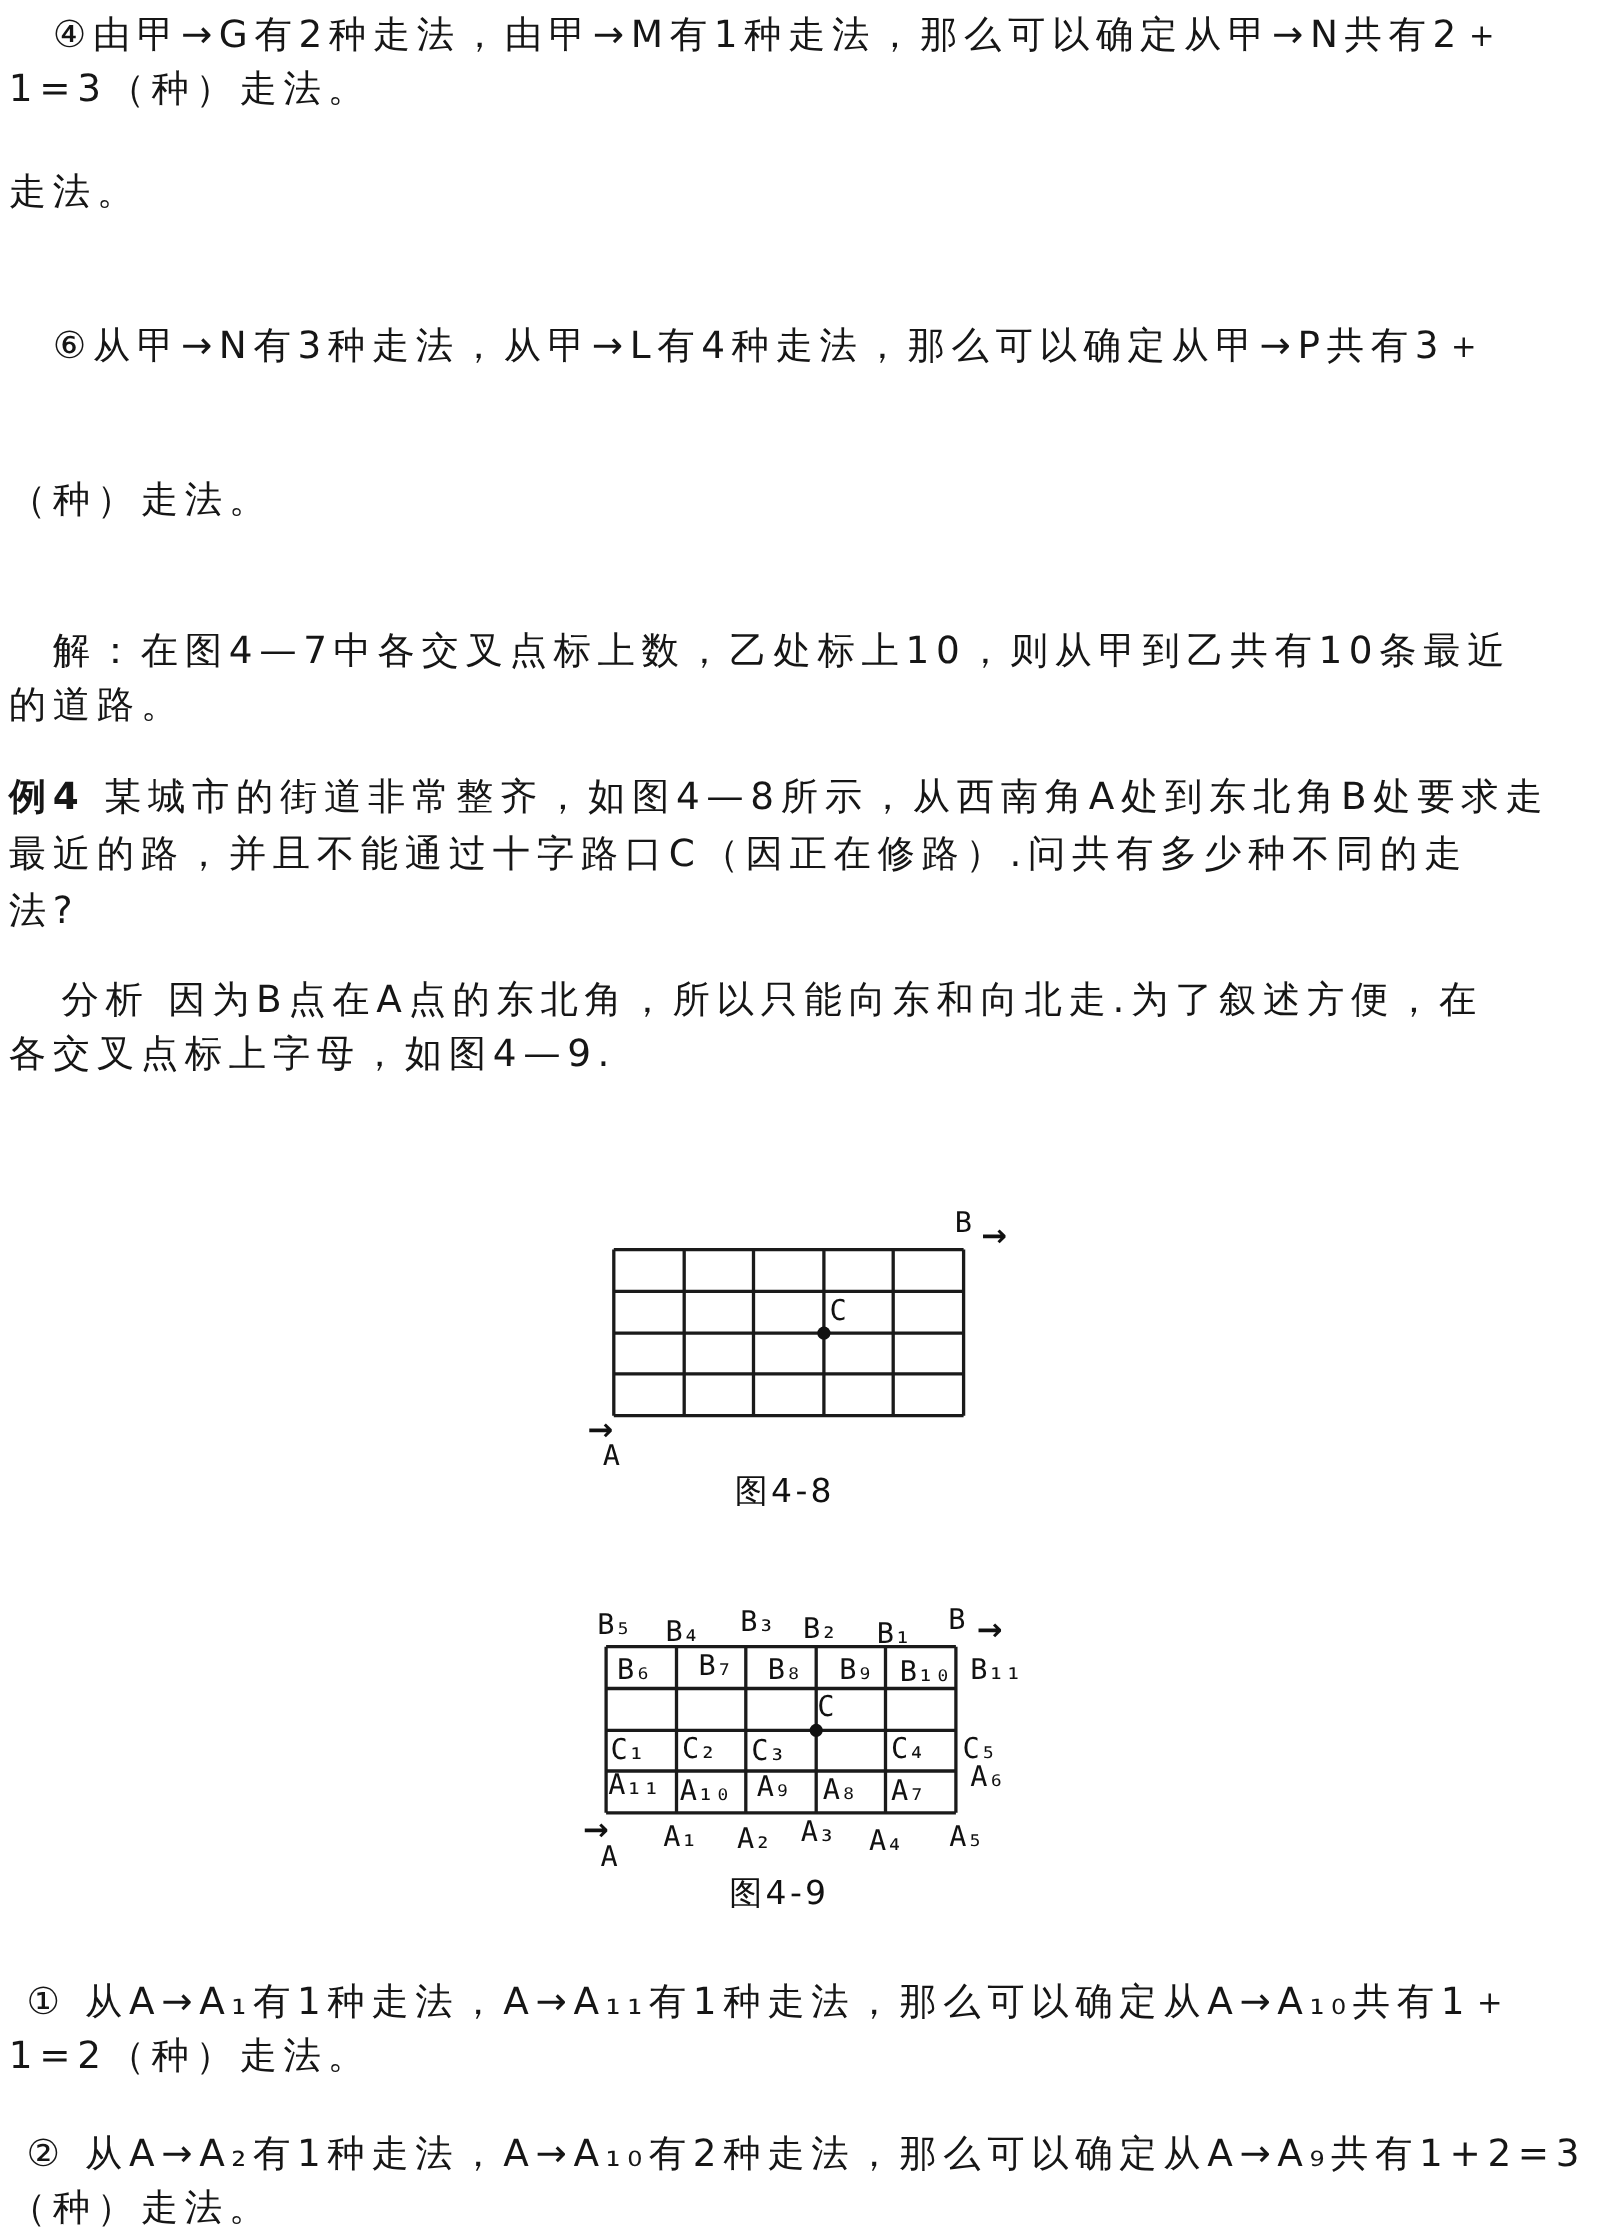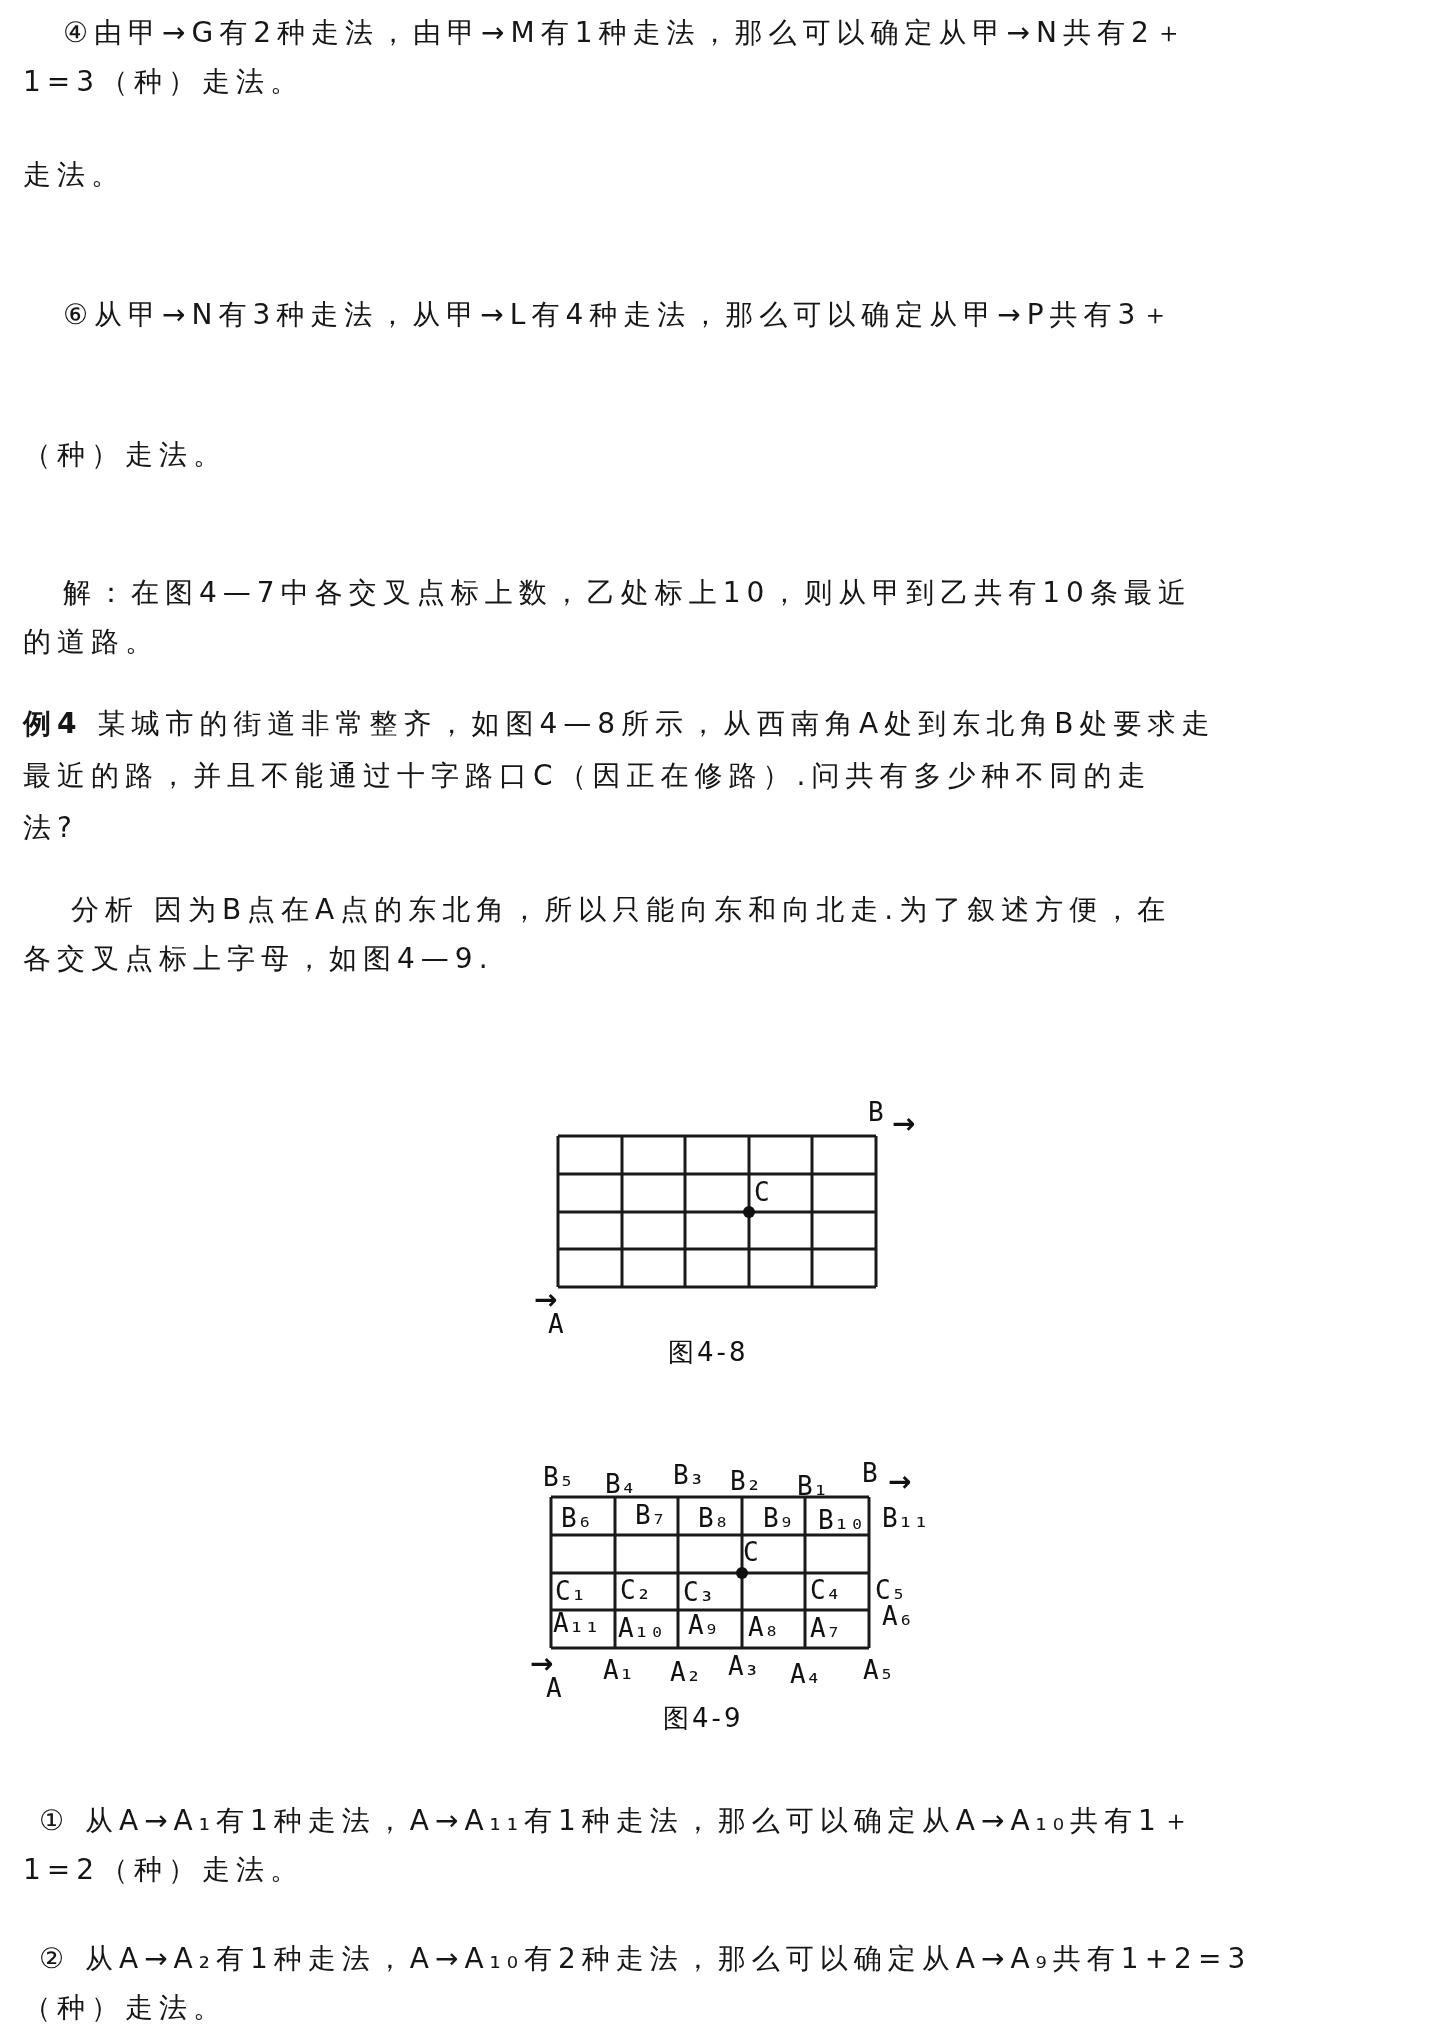--- a/index.html
+++ b/index.html
@@ -7,22 +7,22 @@
     position:relative;
     width:1452px;
     height:2036px;
     background:#ffffff;
     font-family:"DejaVu Sans","Liberation Sans",sans-serif;
     color:#161616;
     overflow:hidden;
   }
   .para{
     position:absolute;
-    left:23px;
-    font-size:28px;
+    left:8px;
+    font-size:34px;
     letter-spacing:6px;
     line-height:49px;
     white-space:nowrap;
   }
   .para .ln{display:block;}
   .ind40{padding-left:40px;}
   .ind48{padding-left:48px;}
   .ind16{padding-left:16px;}
   .bold{font-weight:bold;}
   .figure{position:absolute;}
@@ -36,21 +36,21 @@
   }
   .figarrow{
     position:absolute;
     font-size:28px;
     font-weight:bold;
     letter-spacing:0;
     color:#111;
   }
   .figcaption{
     position:absolute;
-    font-size:26px;
+    font-size:30px;
     letter-spacing:3px;
     color:#111;
   }
   .gridsvg{position:absolute;}
   .gridsvg line{stroke:#1a1a1a;stroke-width:3;}
   .gridsvg circle{fill:#111;}
 </style>
 </head>
 <body>
 

